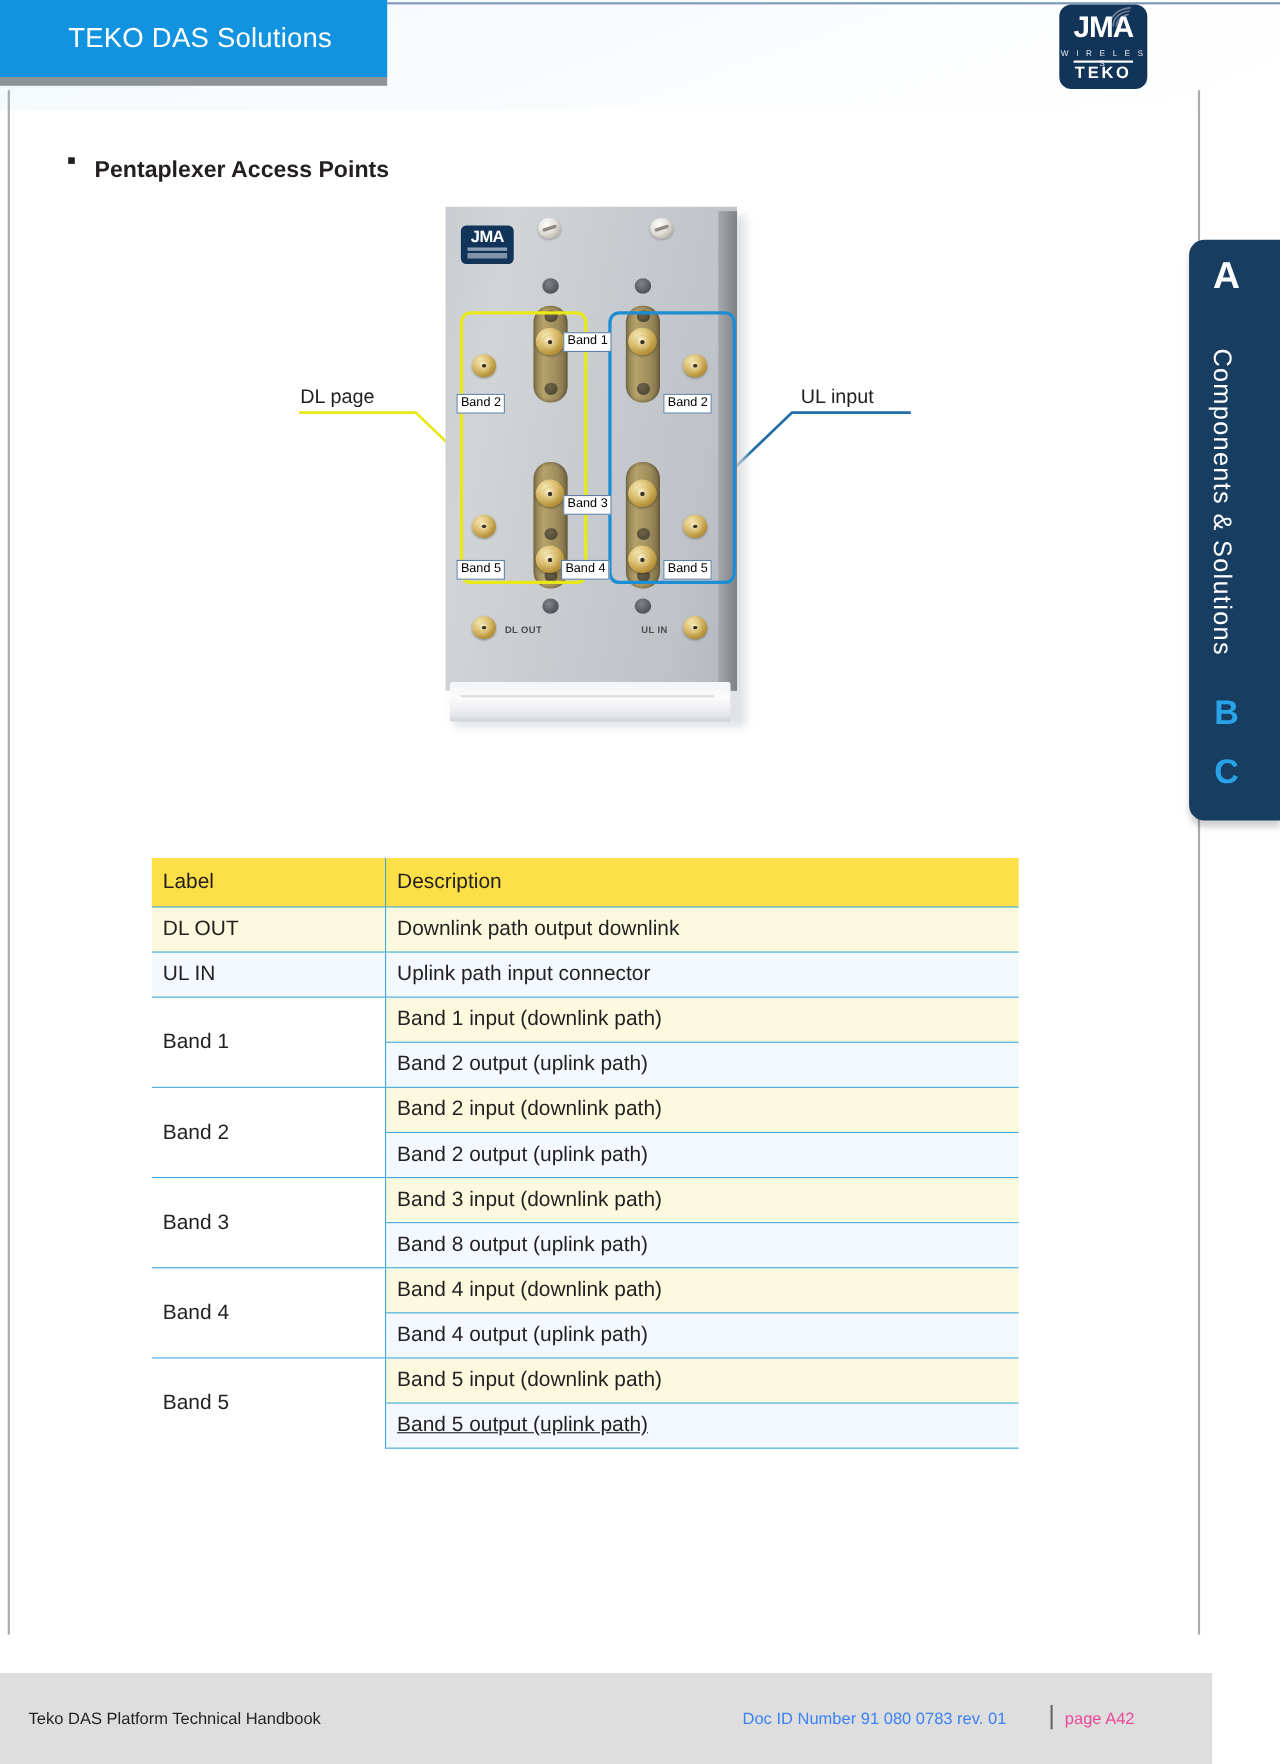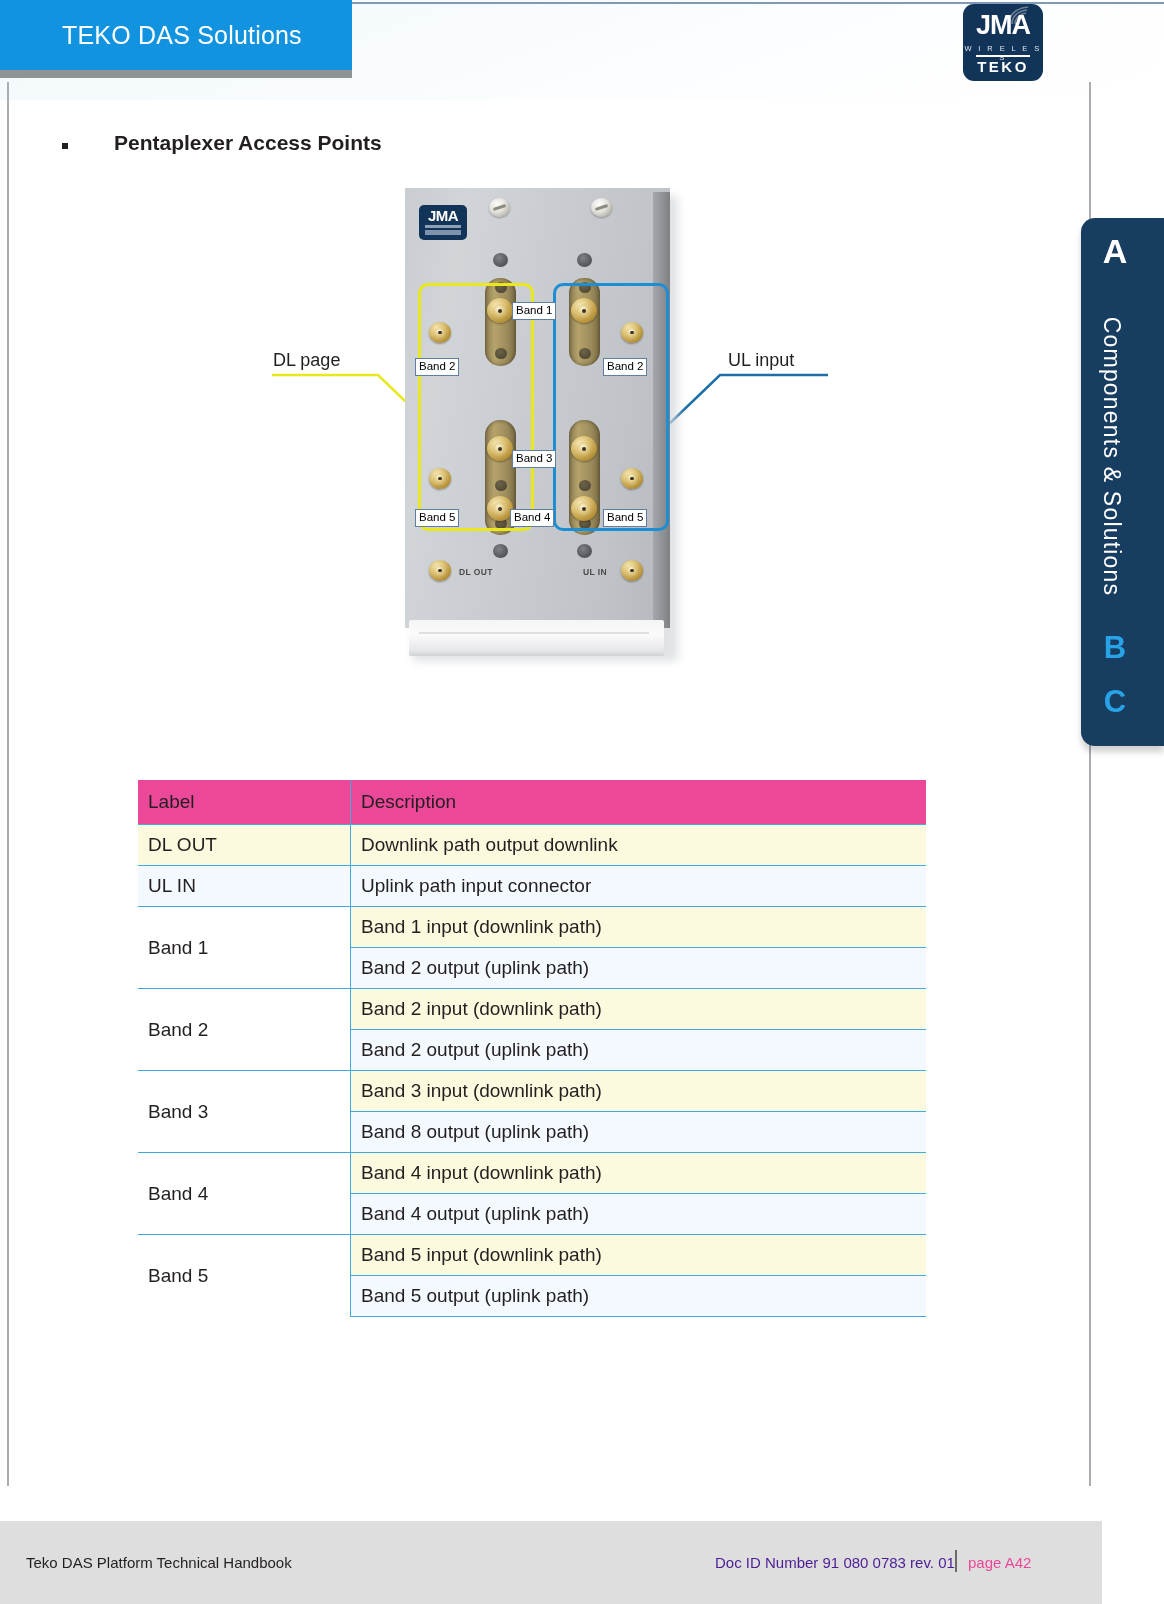--- a/index.html
+++ b/index.html
@@ -67,23 +67,22 @@
   #right-rule{
     position:absolute;left:1089px;top:82px;width:1.5px;height:1404px;background:#a9adb2;
   }
 
   
   #bullet-row{position:absolute;left:62px;top:131px;}
   #bullet-dot{
     position:absolute;left:0;top:12px;width:6px;height:6px;background:#231f20;border-radius:0;
   }
   #bullet-text{
-    position:absolute;left:24px;top:0;font-size:21px;font-weight:bold;color:#231f20;
+    position:absolute;left:24px;top:12px;font-size:21px;font-weight:bold;color:#231f20;
     white-space:nowrap;
-    margin-left:28px;
   }
 
   
   #figure{
     position:absolute;left:250px;top:180px;width:600px;height:520px;
   }
   
   #device{
     position:absolute;left:155px;top:8px;width:265px;height:465px;
   }
@@ -194,35 +193,35 @@
   }
 
   
   #table{
     position:absolute;left:138px;top:780px;width:788px;
   }
   table{border-collapse:collapse;width:788px;}
   td,th{padding:0;vertical-align:middle;}
   .th-cell{
     height:44px;font-size:19px;font-weight:normal;text-align:left;color:#231f20;
-    padding-left:10px;background:#ec4899;
+    padding-left:10px;background:#fde047;
   }
   .col-label{width:202px;}
   .hdr-divider{border-left:1.5px solid #3fa9dc;}
   .row-rule{border-top:1.5px solid #3fa9dc;}
   .cell-label{
     font-size:19px;color:#231f20;padding-left:10px;background:#ffffff;height:40px;
   }
   .cell-desc{
     font-size:19px;color:#231f20;padding-left:10px;height:40px;
     border-left:1.5px solid #3fa9dc;
   }
   .r-cream{background:#fcfade;}
   .r-blue{background:#f3f9fe;}
-  .bot-rule{border-bottom:1.5px solid #3fa9dc;}
+  .bot-rule{border-bottom:1.5px solid #3fa9dc;text-decoration:underline;}
 
   
   #side-tab{
     position:absolute;left:1081px;top:218px;width:83px;height:528px;
     background:#173d61;border-radius:14px 0 0 14px;
   }
   #side-tab-shadow{
     position:absolute;left:1081px;top:224px;width:83px;height:528px;
     background:rgba(0,0,0,.18);border-radius:14px 0 0 14px;filter:blur(3px);
   }
@@ -245,21 +244,21 @@
   }
 
   
   #footer-band{
     position:absolute;left:0;top:1521px;width:1102px;height:83px;background:#dededf;
   }
   #footer-left{
     position:absolute;left:26px;top:1554px;font-size:15px;color:#231f20;
   }
   #footer-right{
-    position:absolute;left:675px;top:1554px;font-size:15px;color:#4c1d95;white-space:nowrap;margin-left:40px;
+    position:absolute;left:675px;top:1554px;font-size:15px;color:#3b82f6;white-space:nowrap;
   }
   #footer-sep{
     position:absolute;left:955px;top:1550px;width:1.5px;height:22px;background:#6b6b6b;
   }
 </style>
 </head>
 <body>
 
 <div id="header-band"></div>
 <div id="header-topline"></div>

